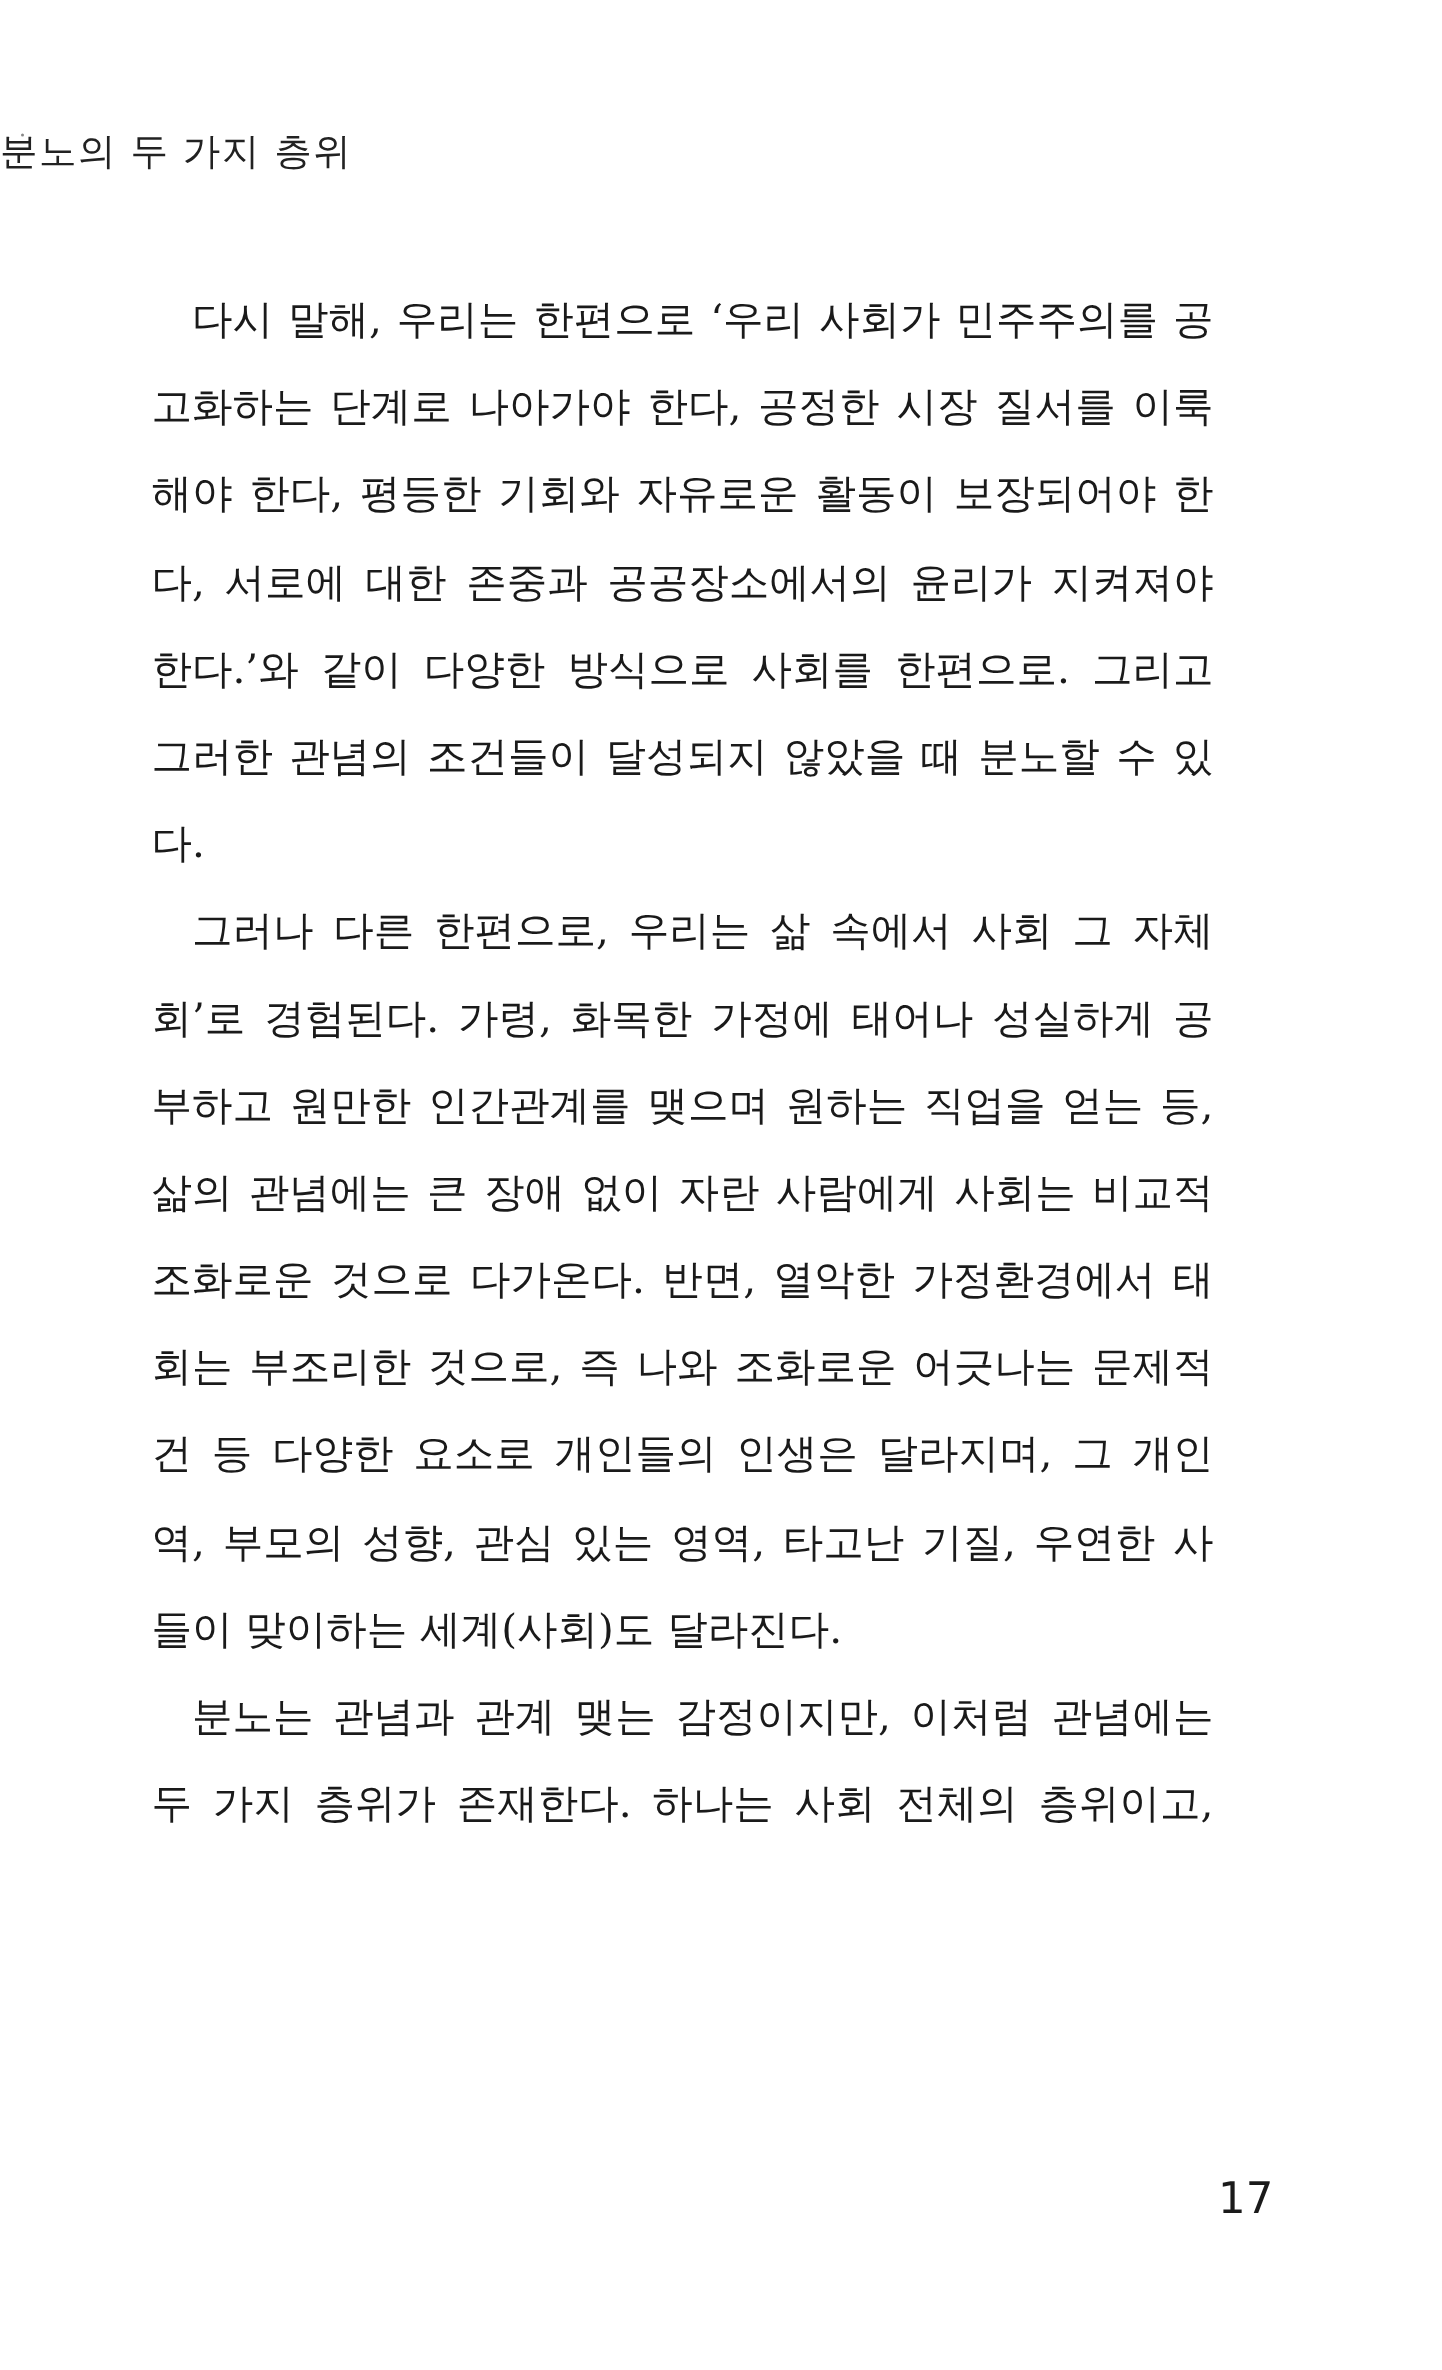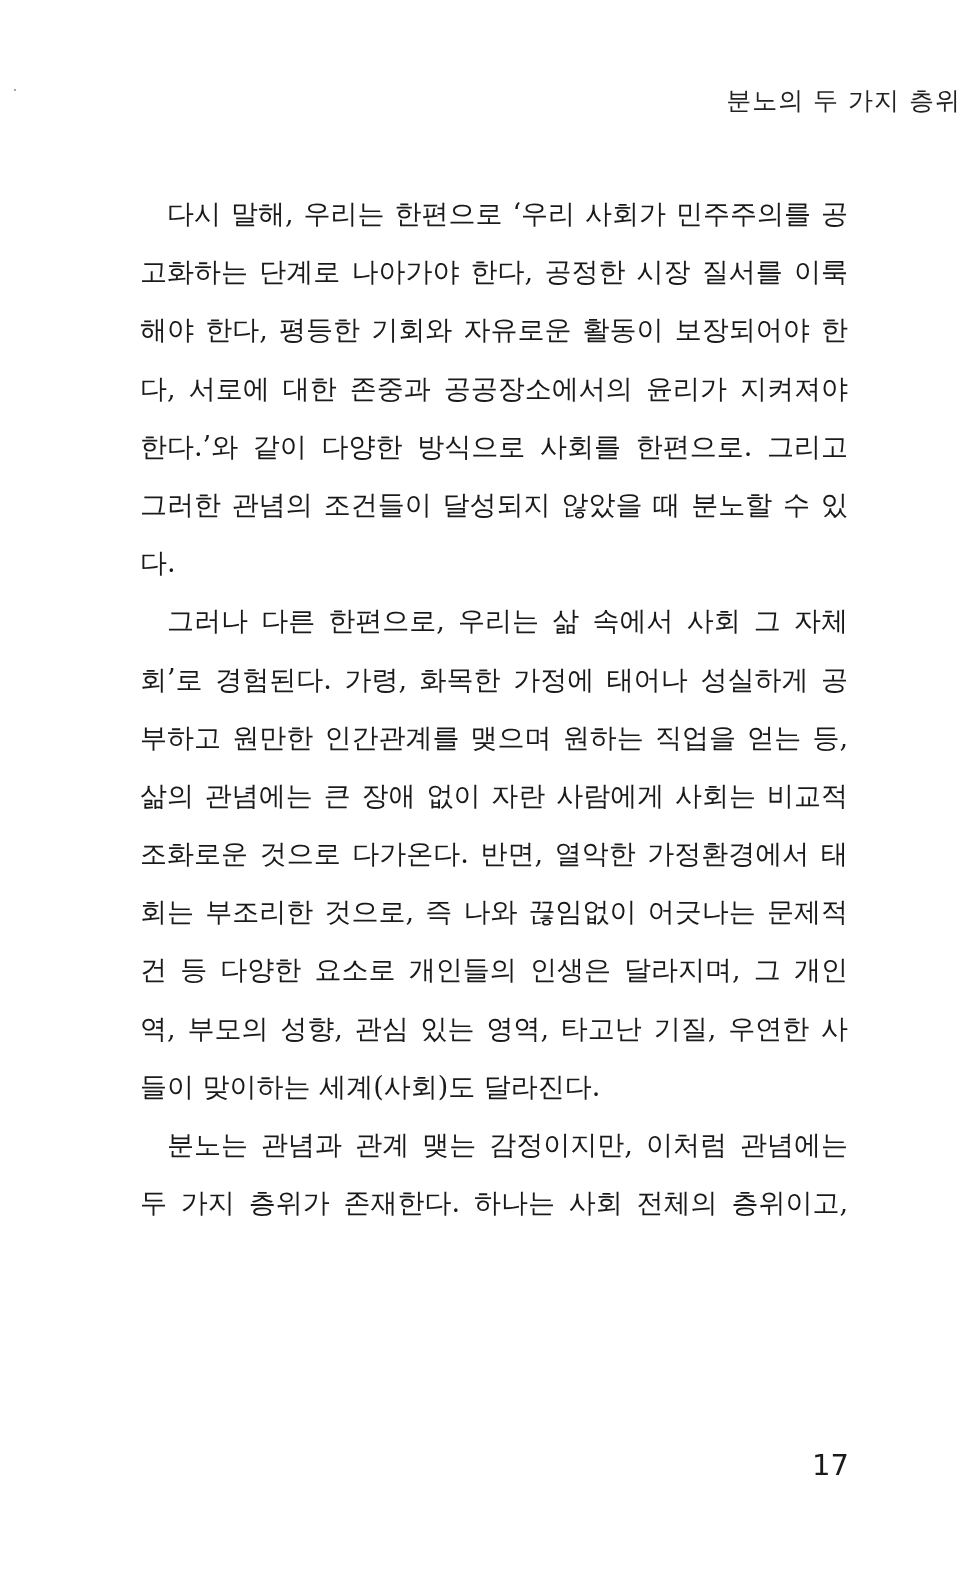--- a/index.html
+++ b/index.html
@@ -6,33 +6,33 @@
   body {
     width: 961px; height: 1580px;
     background: #ffffff;
     position: relative;
     overflow: hidden;
     color: #1a1a1a;
   }
   .running-header {
     position: absolute;
     top: 84px; left: 0; width: 961px;
-    text-align: right;
+    text-align: left;
     font-family: "DejaVu Sans", sans-serif;
     font-size: 25px;
     letter-spacing: 1px;
     color: #222;
   }
   .speck {
     position: absolute; top: 89px; left: 14px;
     width: 2px; height: 2px; background: #888; border-radius: 1px;
   }
   .body-text {
     position: absolute;
-    top: 185px; left: 101px; width: 708px; margin-left: 39px;
+    top: 185px; left: 101px; width: 708px;
   }
   .line {
     height: 58.2px;
     line-height: 58.2px;
     font-family: "DejaVu Serif", serif;
     font-size: 27px;
     white-space: nowrap;
     text-align: justify;
     text-align-last: justify;
     color: #1a1a1a;
@@ -60,21 +60,21 @@
   <div class="line">해야 한다, 평등한 기회와 자유로운 활동이 보장되어야 한</div>
   <div class="line">다, 서로에 대한 존중과 공공장소에서의 윤리가 지켜져야</div>
   <div class="line">한다.’와 같이 다양한 방식으로 사회를 한편으로. 그리고</div>
   <div class="line">그러한 관념의 조건들이 달성되지 않았을 때 분노할 수 있</div>
   <div class="line last">다.</div>
   <div class="line indent">그러나 다른 한편으로, 우리는 삶 속에서 사회 그 자체</div>
   <div class="line">회’로 경험된다. 가령, 화목한 가정에 태어나 성실하게 공</div>
   <div class="line">부하고 원만한 인간관계를 맺으며 원하는 직업을 얻는 등,</div>
   <div class="line">삶의 관념에는 큰 장애 없이 자란 사람에게 사회는 비교적</div>
   <div class="line">조화로운 것으로 다가온다. 반면, 열악한 가정환경에서 태</div>
-  <div class="line">회는 부조리한 것으로, 즉 나와 끊임없이 어긋나는 문제적</div>
+  <div class="line">회는 부조리한 것으로, 즉 나와 조화로운 어긋나는 문제적</div>
   <div class="line">건 등 다양한 요소로 개인들의 인생은 달라지며, 그 개인</div>
   <div class="line">역, 부모의 성향, 관심 있는 영역, 타고난 기질, 우연한 사</div>
   <div class="line last">들이 맞이하는 세계(사회)도 달라진다.</div>
   <div class="line indent">분노는 관념과 관계 맺는 감정이지만, 이처럼 관념에는</div>
   <div class="line">두 가지 층위가 존재한다. 하나는 사회 전체의 층위이고,</div>
 </div>
 
 <div class="page-number">17</div>
 
 </body></html>

